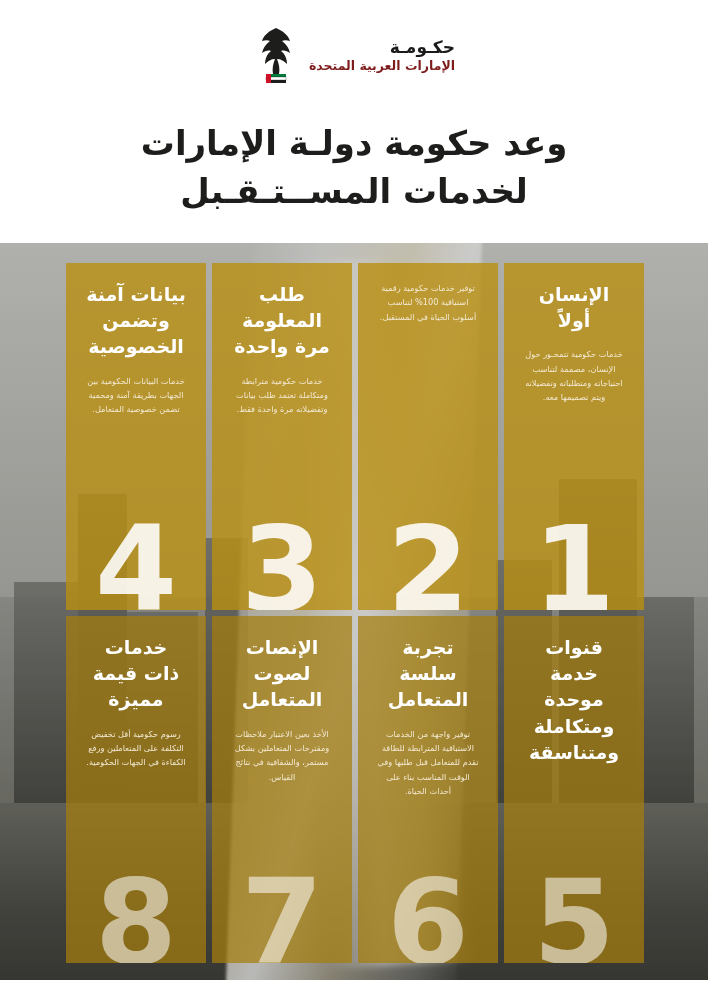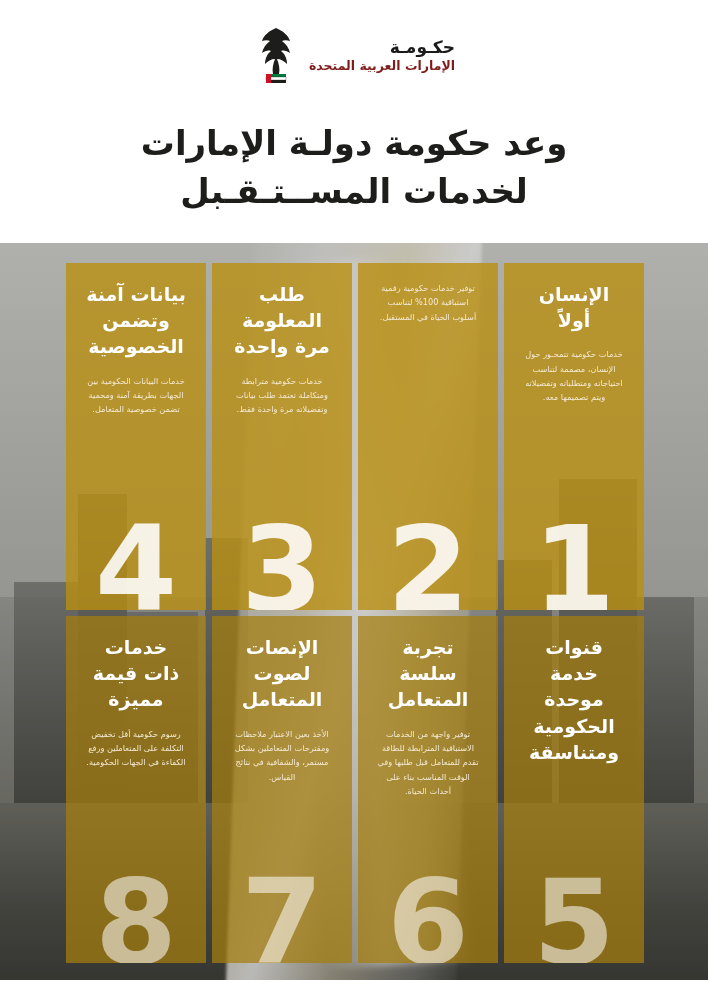--- a/index.html
+++ b/index.html
@@ -260,21 +260,21 @@
           <div>الخصوصية</div>
         </div>
         <div class="cd">خدمات البيانات الحكومية بين الجهات بطريقة آمنة ومحمية تضمن خصوصية المتعامل.</div>
         <div class="num">4</div>
       </div>
 
       <div class="cell dim row2">
         <div class="ch">
           <div>قنوات خدمة</div>
           <div>موحدة</div>
-          <div>الحكومية</div>
+          <div>ومتكاملة</div>
           <div>ومتناسقة</div>
         </div>
         <div class="num">5</div>
       </div>
 
       <div class="cell dim row2">
         <div class="ch">
           <div>تجربة سلسة</div>
           <div>المتعامل</div>
         </div>

